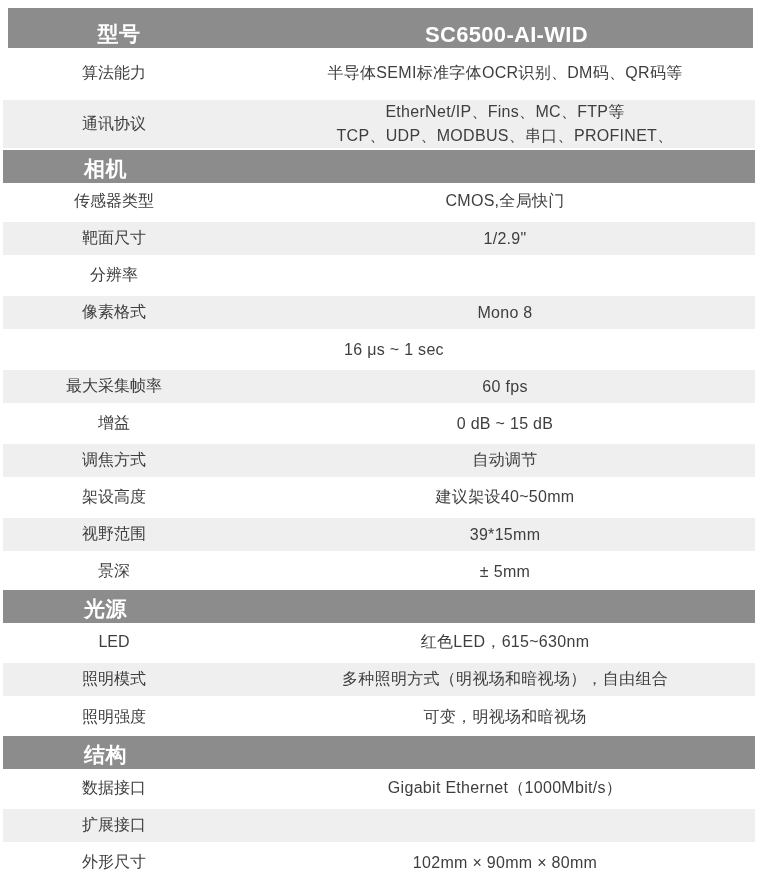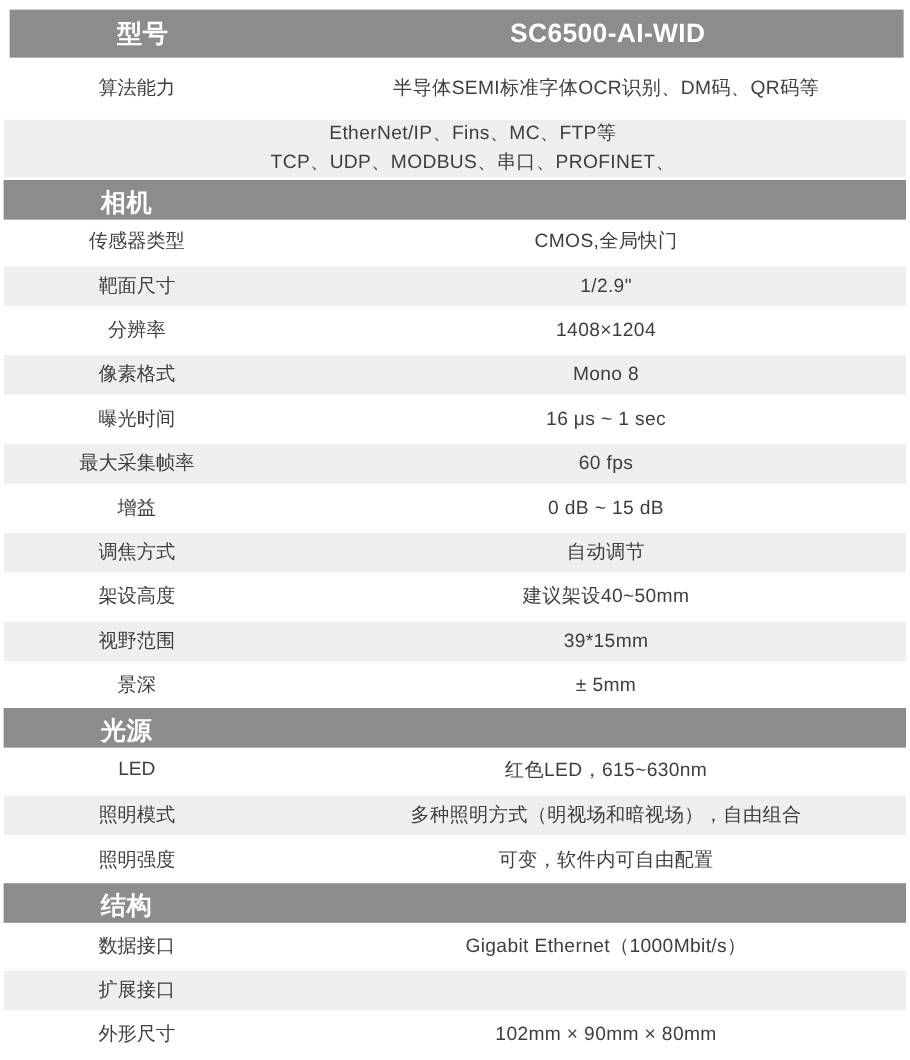--- a/index.html
+++ b/index.html
@@ -25,21 +25,21 @@
   }
   
   .thead {
     margin: 0 5px 0 8px;
     height: 40px;
     background: var(--bar-bg);
     color: var(--bar-text);
     font-weight: bold;
     font-size: 22px;
     display: flex;
-    align-items: center;
+    align-items: flex-end;
     letter-spacing: 0.5px;
   }
   .thead .lbl { font-size: 21px; }
   
   .row {
     margin: 0 3px;
     min-height: 37px;
     display: flex;
     align-items: center;
     font-size: 16px;
@@ -90,20 +90,21 @@
     <div class="lbl">型号</div>
     <div class="val">SC6500-AI-WID</div>
   </div>
 
   <div class="row h50">
     <div class="lbl">算法能力</div>
     <div class="val">半导体SEMI标准字体OCR识别、DM码、QR码等</div>
   </div>
 
   <div class="row gray h48">
+    <div class="lbl">通讯协议</div>
     <div class="val two-line">
       <div>EtherNet/IP、Fins、MC、FTP等</div>
       <div>TCP、UDP、MODBUS、串口、PROFINET、</div>
     </div>
   </div>
 
   <div class="section">
     <span class="section-title">相机</span>
   </div>
 
@@ -112,30 +113,28 @@
     <div class="val">CMOS,全局快门</div>
   </div>
 
   <div class="row gray">
     <div class="lbl">靶面尺寸</div>
     <div class="val">1/2.9"</div>
   </div>
 
   <div class="row">
     <div class="lbl">分辨率</div>
-    <div class="val">1408×1204</div>
   </div>
 
   <div class="row gray">
     <div class="lbl">像素格式</div>
     <div class="val">Mono 8</div>
   </div>
 
   <div class="row">
-    <div class="lbl">曝光时间</div>
     <div class="val">16 μs ~ 1 sec</div>
   </div>
 
   <div class="row gray">
     <div class="lbl">最大采集帧率</div>
     <div class="val">60 fps</div>
   </div>
 
   <div class="row">
     <div class="lbl">增益</div>
@@ -171,21 +170,21 @@
     <div class="val">红色LED，615~630nm</div>
   </div>
 
   <div class="row gray">
     <div class="lbl">照明模式</div>
     <div class="val">多种照明方式（明视场和暗视场），自由组合</div>
   </div>
 
   <div class="row h38">
     <div class="lbl">照明强度</div>
-    <div class="val">可变，软件内可自由配置</div>
+    <div class="val">可变，明视场和暗视场</div>
   </div>
 
   <div class="section">
     <span class="section-title">结构</span>
   </div>
 
   <div class="row h38">
     <div class="lbl">数据接口</div>
     <div class="val">Gigabit Ethernet（1000Mbit/s）</div>
   </div>

